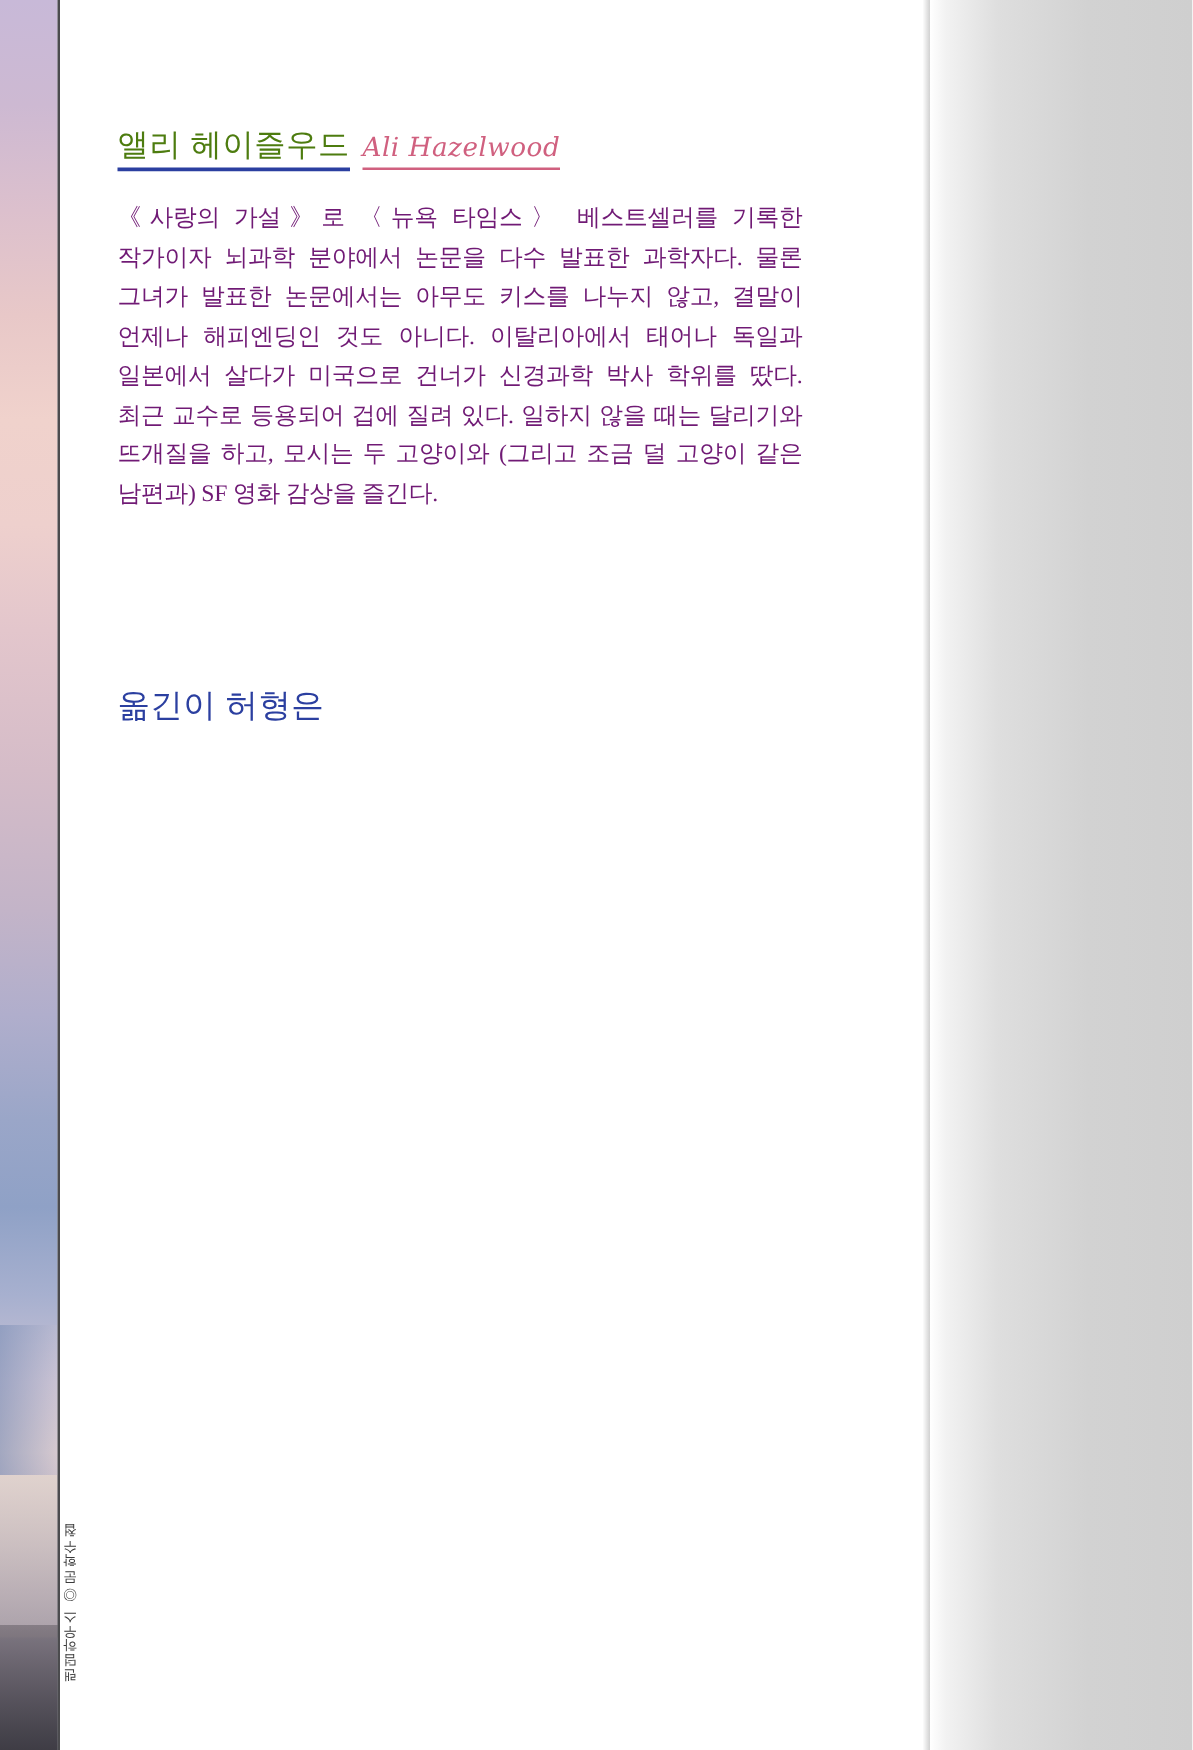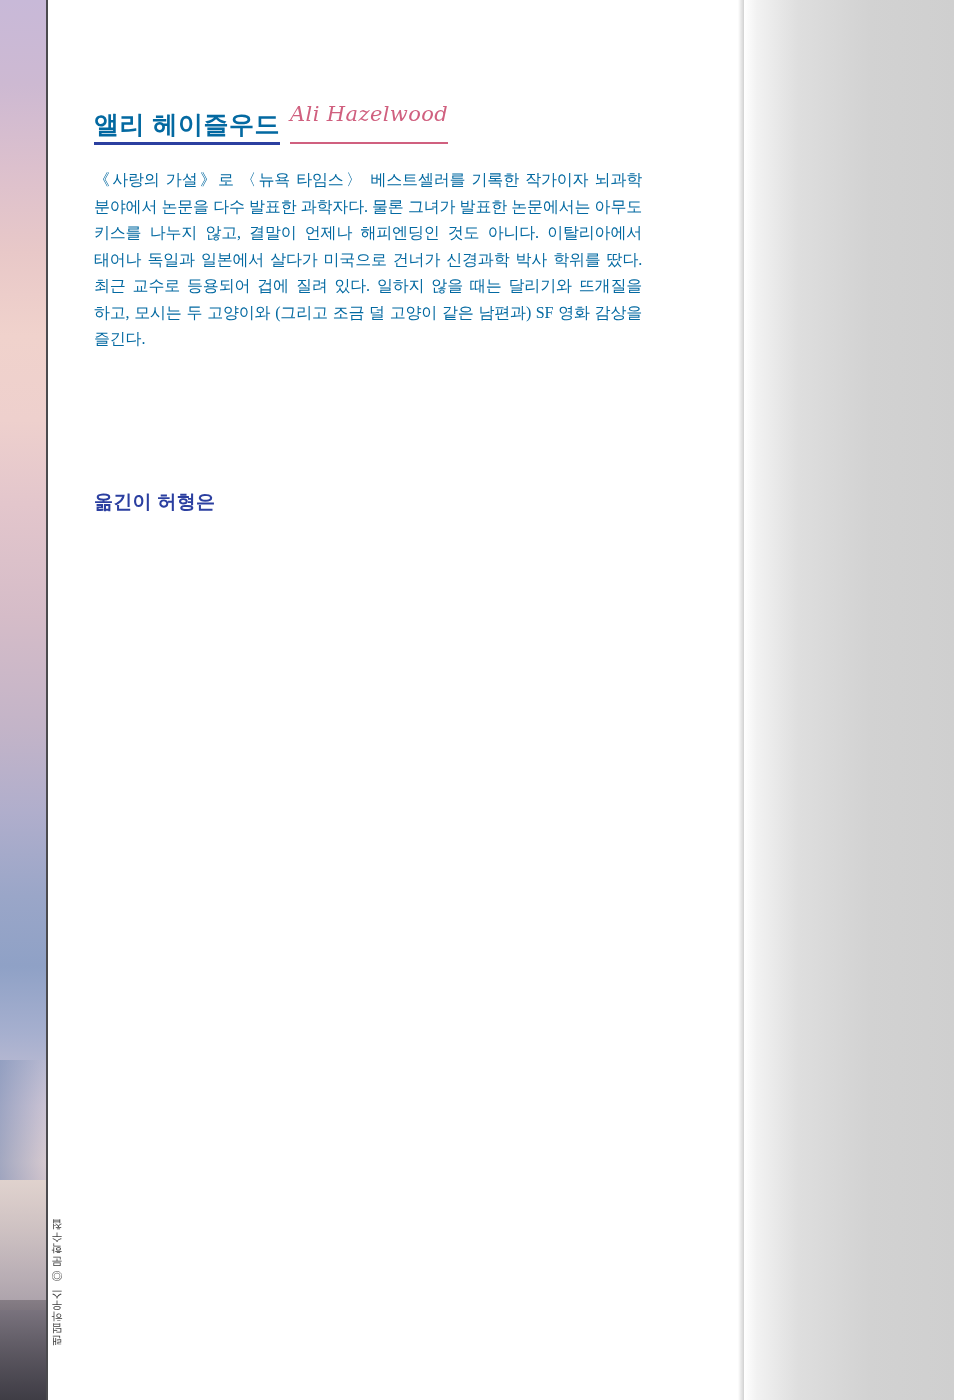--- a/index.html
+++ b/index.html
@@ -103,74 +103,74 @@
   }
 
   .author-head {
     display: flex;
     align-items: flex-end;
     gap: 10px;
     margin-bottom: 26px;
   }
   .author-ko {
     font-family: "Liberation Sans", sans-serif;
-    font-weight: 700;
+    font-weight: 400;
     font-size: 25px;
     letter-spacing: 0.5px;
-    color: #0369a1;
+    color: #4d7c0f;
     line-height: 1;
     position: relative;
     padding-bottom: 4px;
   }
   .author-ko::after {
     content: "";
     position: absolute;
     left: 0; bottom: -4px;
     width: 100%;
     height: 3px;
     background: #2b3fa0;
   }
   .author-en {
     font-family: "DejaVu Serif", serif;
     font-style: italic;
     font-size: 21px;
     color: #d0607f;
     line-height: 1;
     position: relative;
-    padding-bottom: 16px;
+    padding-bottom: 4px;
     letter-spacing: 0.4px;
     text-align: center;
   }
   .author-en::after {
     content: "";
     position: absolute;
     left: 0; bottom: -3px;
     width: 100%;
     height: 2px;
     background: #d0607f;
   }
 
   .body-text {
     font-family: "Liberation Serif", serif;
-    font-size: 16px;
+    font-size: 19px;
     line-height: 1.66;
-    color: #0369a1;
+    color: #701a75;
     text-align: justify;
     text-justify: inter-character;
     word-break: keep-all;
     letter-spacing: -0.2px;
   }
 
   .translator-block {
     margin-top: 136px;
   }
   .translator-head {
     font-family: "Liberation Sans", sans-serif;
-    font-weight: 700;
-    font-size: 19px;
+    font-weight: 400;
+    font-size: 26px;
     color: #2b3fa0;
     letter-spacing: 0.3px;
     margin-bottom: 14px;
   }
 
   
   .imprint {
     position: absolute;
     left: 50px;
     bottom: 46px;

